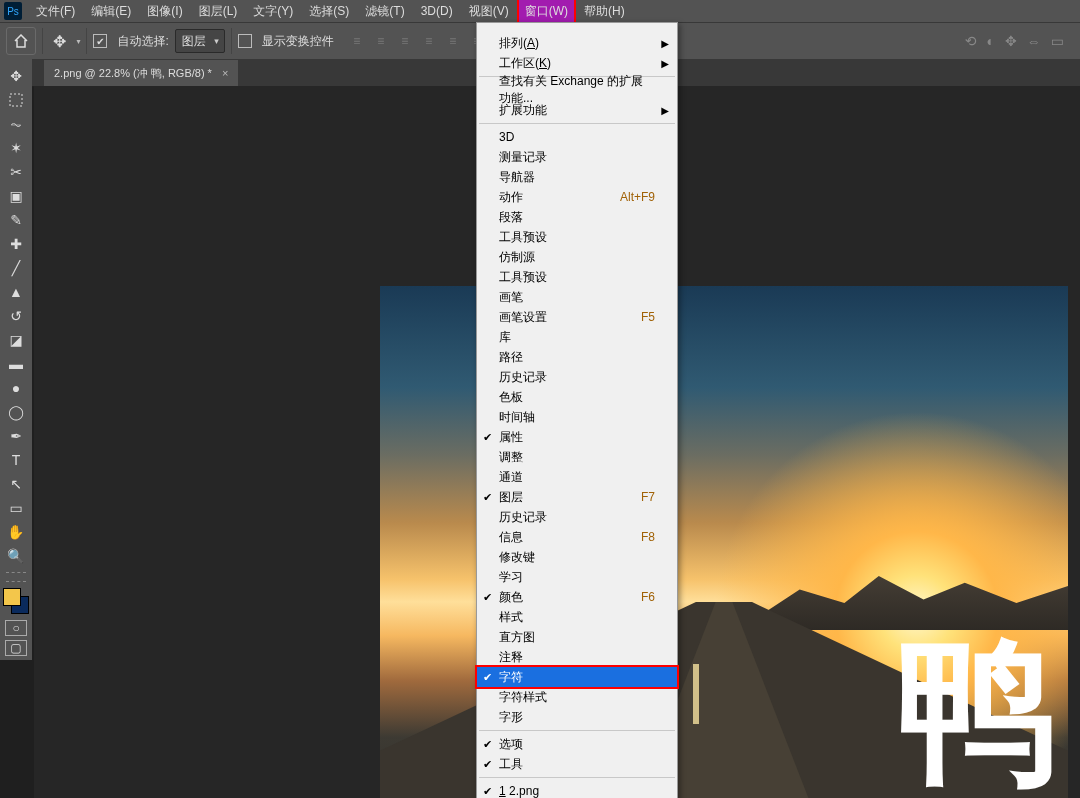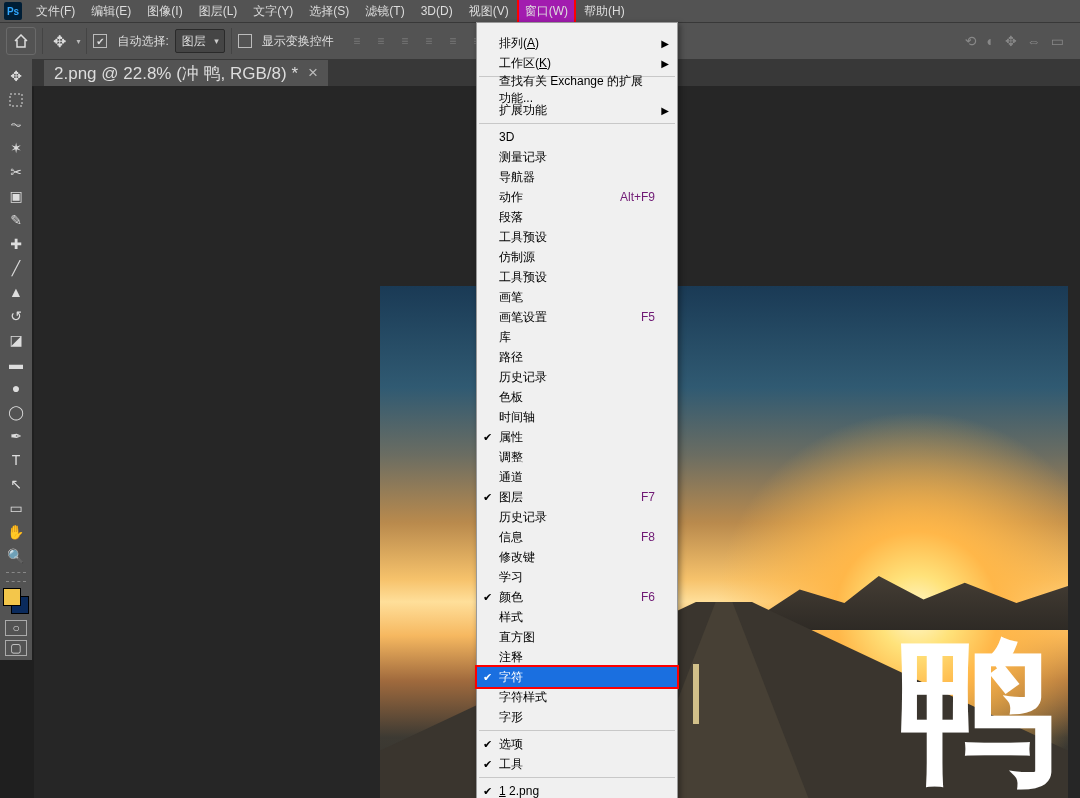--- a/index.html
+++ b/index.html
@@ -1,33 +1,33 @@
 <!DOCTYPE html>
 <html><head>
 <meta charset="utf-8">
 <style>
   html,body{margin:0;padding:0;width:1080px;height:798px;background:#1f1f1f;font-family:"Microsoft YaHei","Segoe UI",sans-serif;font-size:12px;color:#ddd;overflow:hidden;user-select:none}
   .menubar{height:22px;background:#535353;display:flex;align-items:center;padding-left:4px}
-  .ps-logo{width:18px;height:18px;background:#001e36;color:#31a8ff;display:flex;align-items:center;justify-content:center;font-weight:bold;font-size:10px;border-radius:2px;margin-right:6px}
+  .ps-logo{width:18px;height:18px;background:#001e36;color:#31a8ff;display:flex;align-items:center;justify-content:center;font-weight:normal;font-size:10px;border-radius:2px;margin-right:6px}
   .menubar .menu{padding:4px 8px;height:22px;line-height:22px;cursor:default}
   .menubar .menu.active{background:#a21caf;box-shadow:0 0 0 2px red inset}
   .optbar{height:36px;background:#535353;display:flex;align-items:center;border-top:1px solid #383838;border-bottom:1px solid #383838;padding:0 6px;gap:6px}
   .home-btn{width:28px;height:26px;display:flex;align-items:center;justify-content:center;background:#535353;border:1px solid #6a6a6a;border-radius:3px}
   .vsep{width:1px;height:26px;background:#444}
   .move-ico{font-size:16px;color:#ddd;padding:0 4px}
   .chev{font-size:8px;color:#bbb}
   .chk{width:12px;height:12px;border:1px solid #bbb;display:inline-flex;align-items:center;justify-content:center;margin-right:4px;font-size:10px}
   .combo{background:#454545;border:1px solid #2a2a2a;height:22px;padding:0 18px 0 6px;display:flex;align-items:center;position:relative;border-radius:2px}
   .combo::after{content:"▾";position:absolute;right:5px;font-size:9px;color:#ccc}
   .align-grp{display:flex;gap:2px;margin-left:6px}
   .align-btn{width:22px;height:22px;display:flex;align-items:center;justify-content:center;color:#777}
   .shape-row{display:flex;gap:10px;margin-left:auto;padding-right:10px}
   .shape-row span{color:#888;font-size:14px}
   .tabbar{height:26px;background:#383838;display:flex;align-items:flex-end;padding-left:44px;border-bottom:1px solid #222}
-  .doctab{background:#535353;height:26px;display:flex;align-items:center;padding:0 10px;color:#ddd;font-size:17px;border-radius:0}
+  .doctab{background:#535353;height:26px;display:flex;align-items:center;padding:0 10px;color:#ddd;font-size:11px;border-radius:0}
   .doctab .x{margin-left:10px;color:#bbb}
   
   .sidebar{position:absolute;left:0;top:58px;width:32px;background:#535353;padding-top:6px}
   .tool{width:32px;height:24px;display:flex;align-items:center;justify-content:center;color:#ddd;font-size:14px;position:relative}
   .edit-ico{width:20px;height:8px;border-top:1px dashed #888;border-bottom:1px dashed #888;margin:4px auto}
   .swatches{position:relative;width:26px;height:26px;margin:6px auto}
   .sw-f{position:absolute;width:16px;height:16px;background:#f3c64b;border:1px solid #000;left:0;top:0;z-index:2}
   .sw-b{position:absolute;width:16px;height:16px;background:#0a2a5c;border:1px solid #000;right:0;bottom:0}
   .qm{width:20px;height:14px;border:1px solid #aaa;margin:4px auto;display:flex;align-items:center;justify-content:center}
   
@@ -41,21 +41,21 @@
   .road::before{content:"";position:absolute;left:30%;right:30%;top:0;bottom:0;background:#474035;clip-path:polygon(47% 0,53% 0,88% 100%,12% 100%)}
   .lane{position:absolute;left:50%;top:0;bottom:0;width:2px;transform:translateX(-50%)}
   .lane::before,.lane::after{content:"";position:absolute;left:-18px;width:8px;background:#d2c089}
   .lane::before{top:25%;height:60px;left:-30px;width:6px}
   .lane::after{top:55%;height:120px;left:-60px;width:10px}
   .bigchar{position:absolute;right:20px;bottom:30px;font-size:160px;font-weight:900;color:#fff;font-family:"Microsoft YaHei";letter-spacing:-8px}
   
   .dropdown{position:absolute;left:476px;top:22px;width:200px;background:#f0f0f0;color:#000;border:1px solid #999;box-shadow:2px 2px 6px rgba(0,0,0,.4);font-size:12px;padding:10px 0;z-index:100}
   .mi{height:20px;display:flex;align-items:center;padding:0 22px 0 22px;position:relative;cursor:default}
   .mi.hl{background:#1a6fe0;color:#fff;box-shadow:0 0 0 2px red}
-  .mi .sc{position:absolute;right:22px;color:#701a75}
+  .mi .sc{position:absolute;right:22px;color:#a16207}
   .mi .arr{position:absolute;right:8px;font-size:10px}
   .mi .chkmk{position:absolute;left:6px;font-size:11px}
   .msep{height:1px;background:#c8c8c8;margin:3px 2px}
   .underline{text-decoration:underline}
 </style>
 </head>
 <body>
 
 <div class="menubar">
   <div class="ps-logo">Ps</div>

